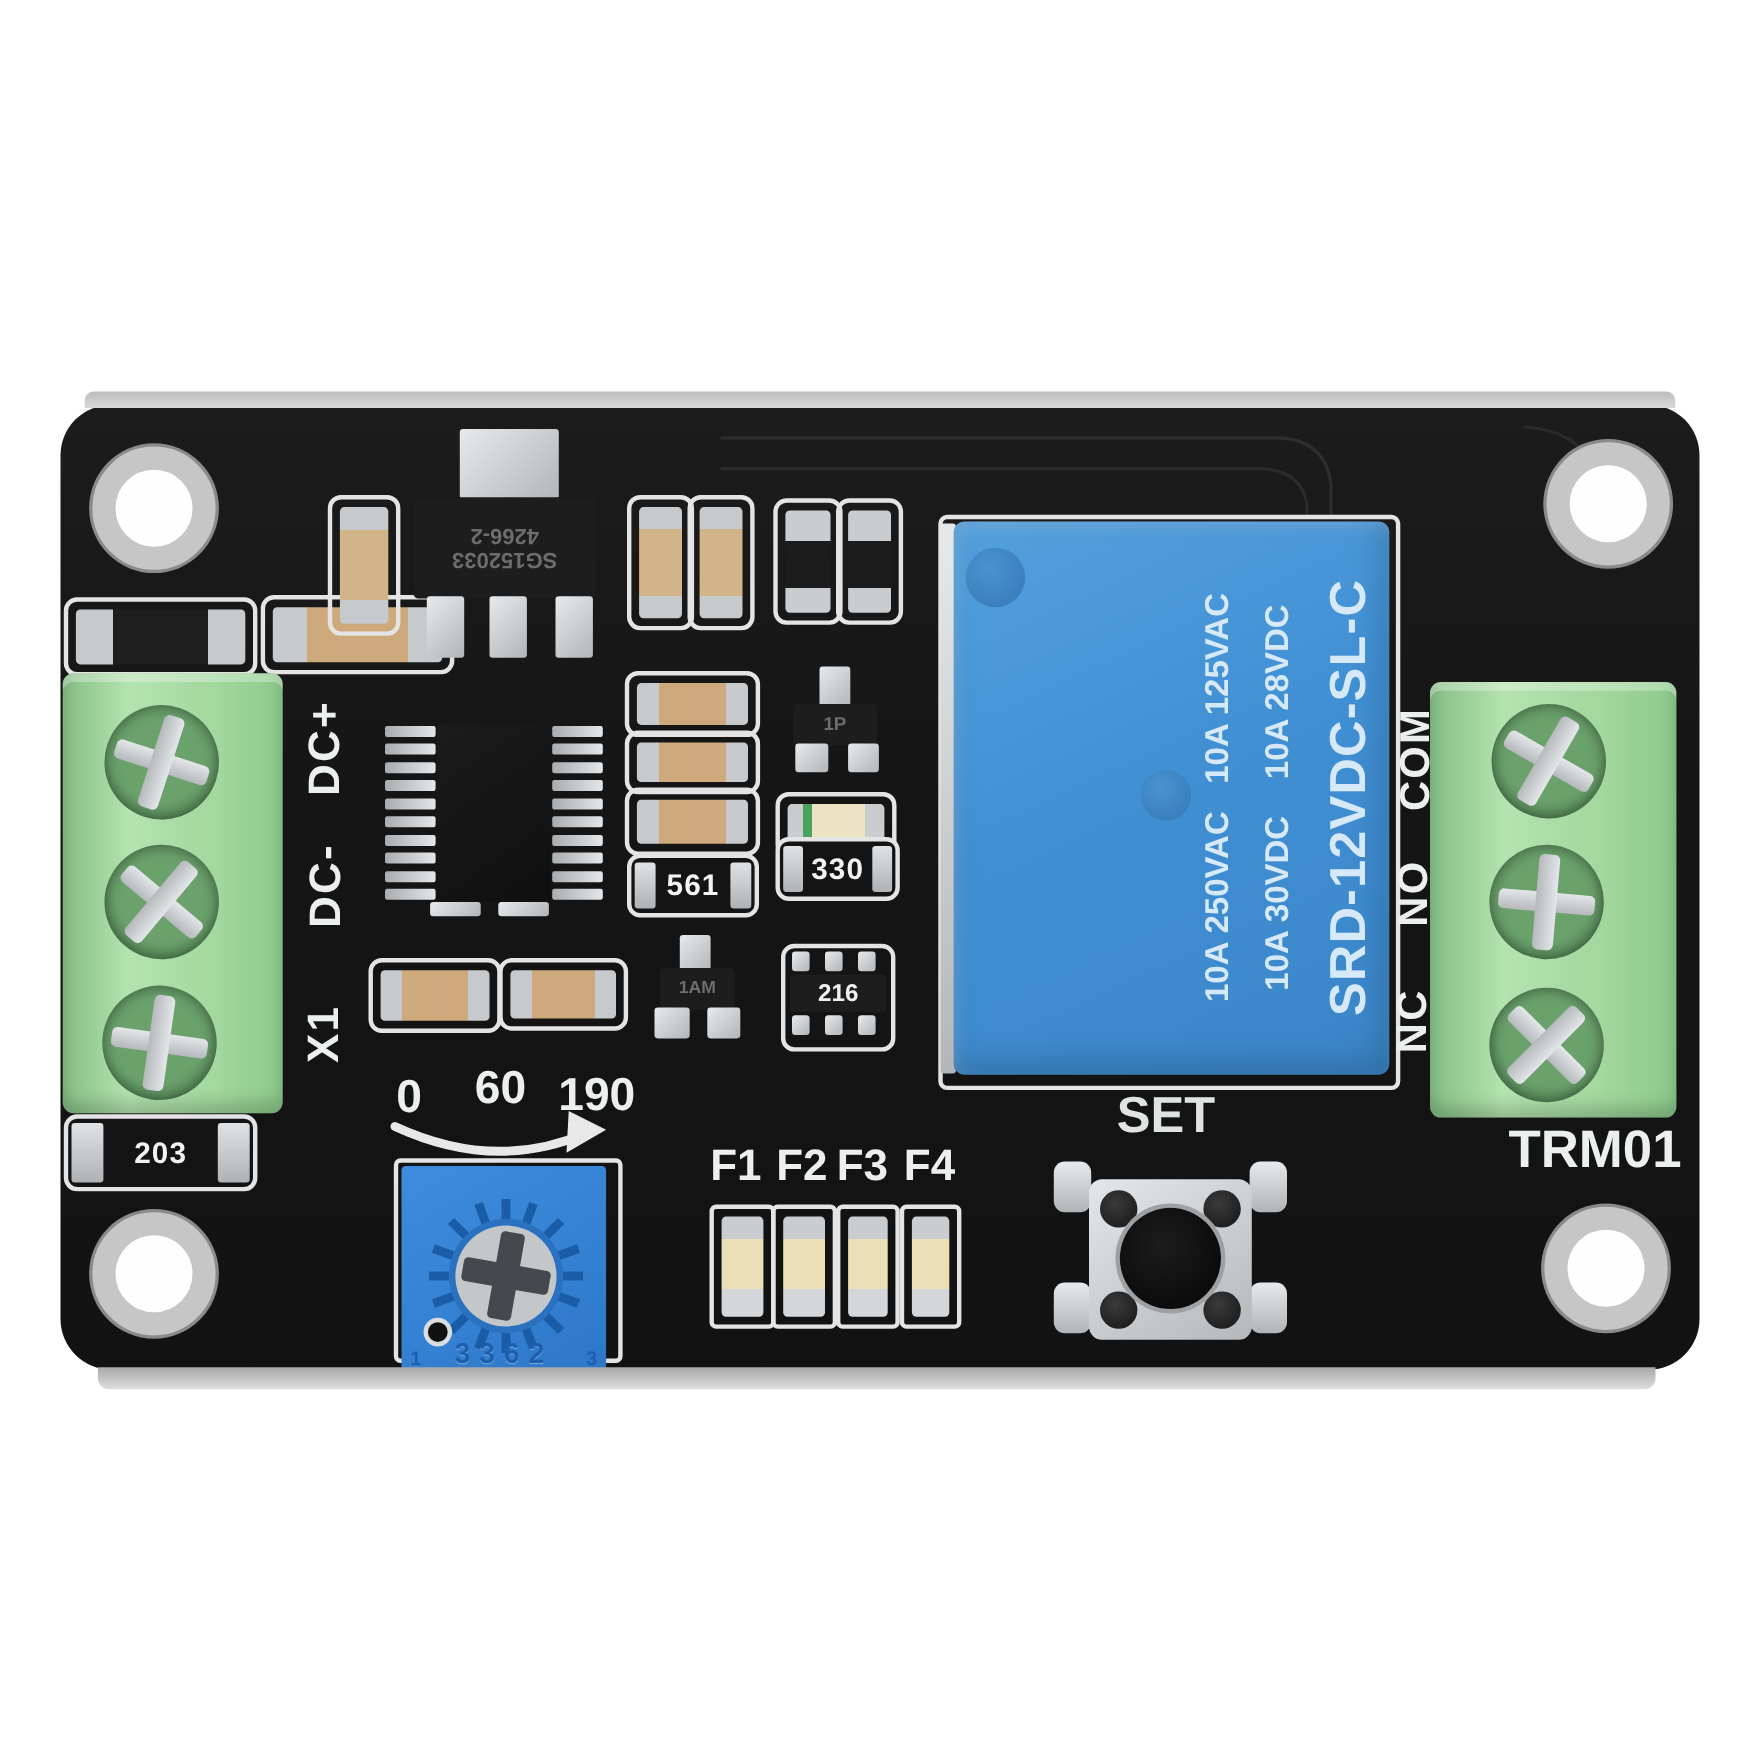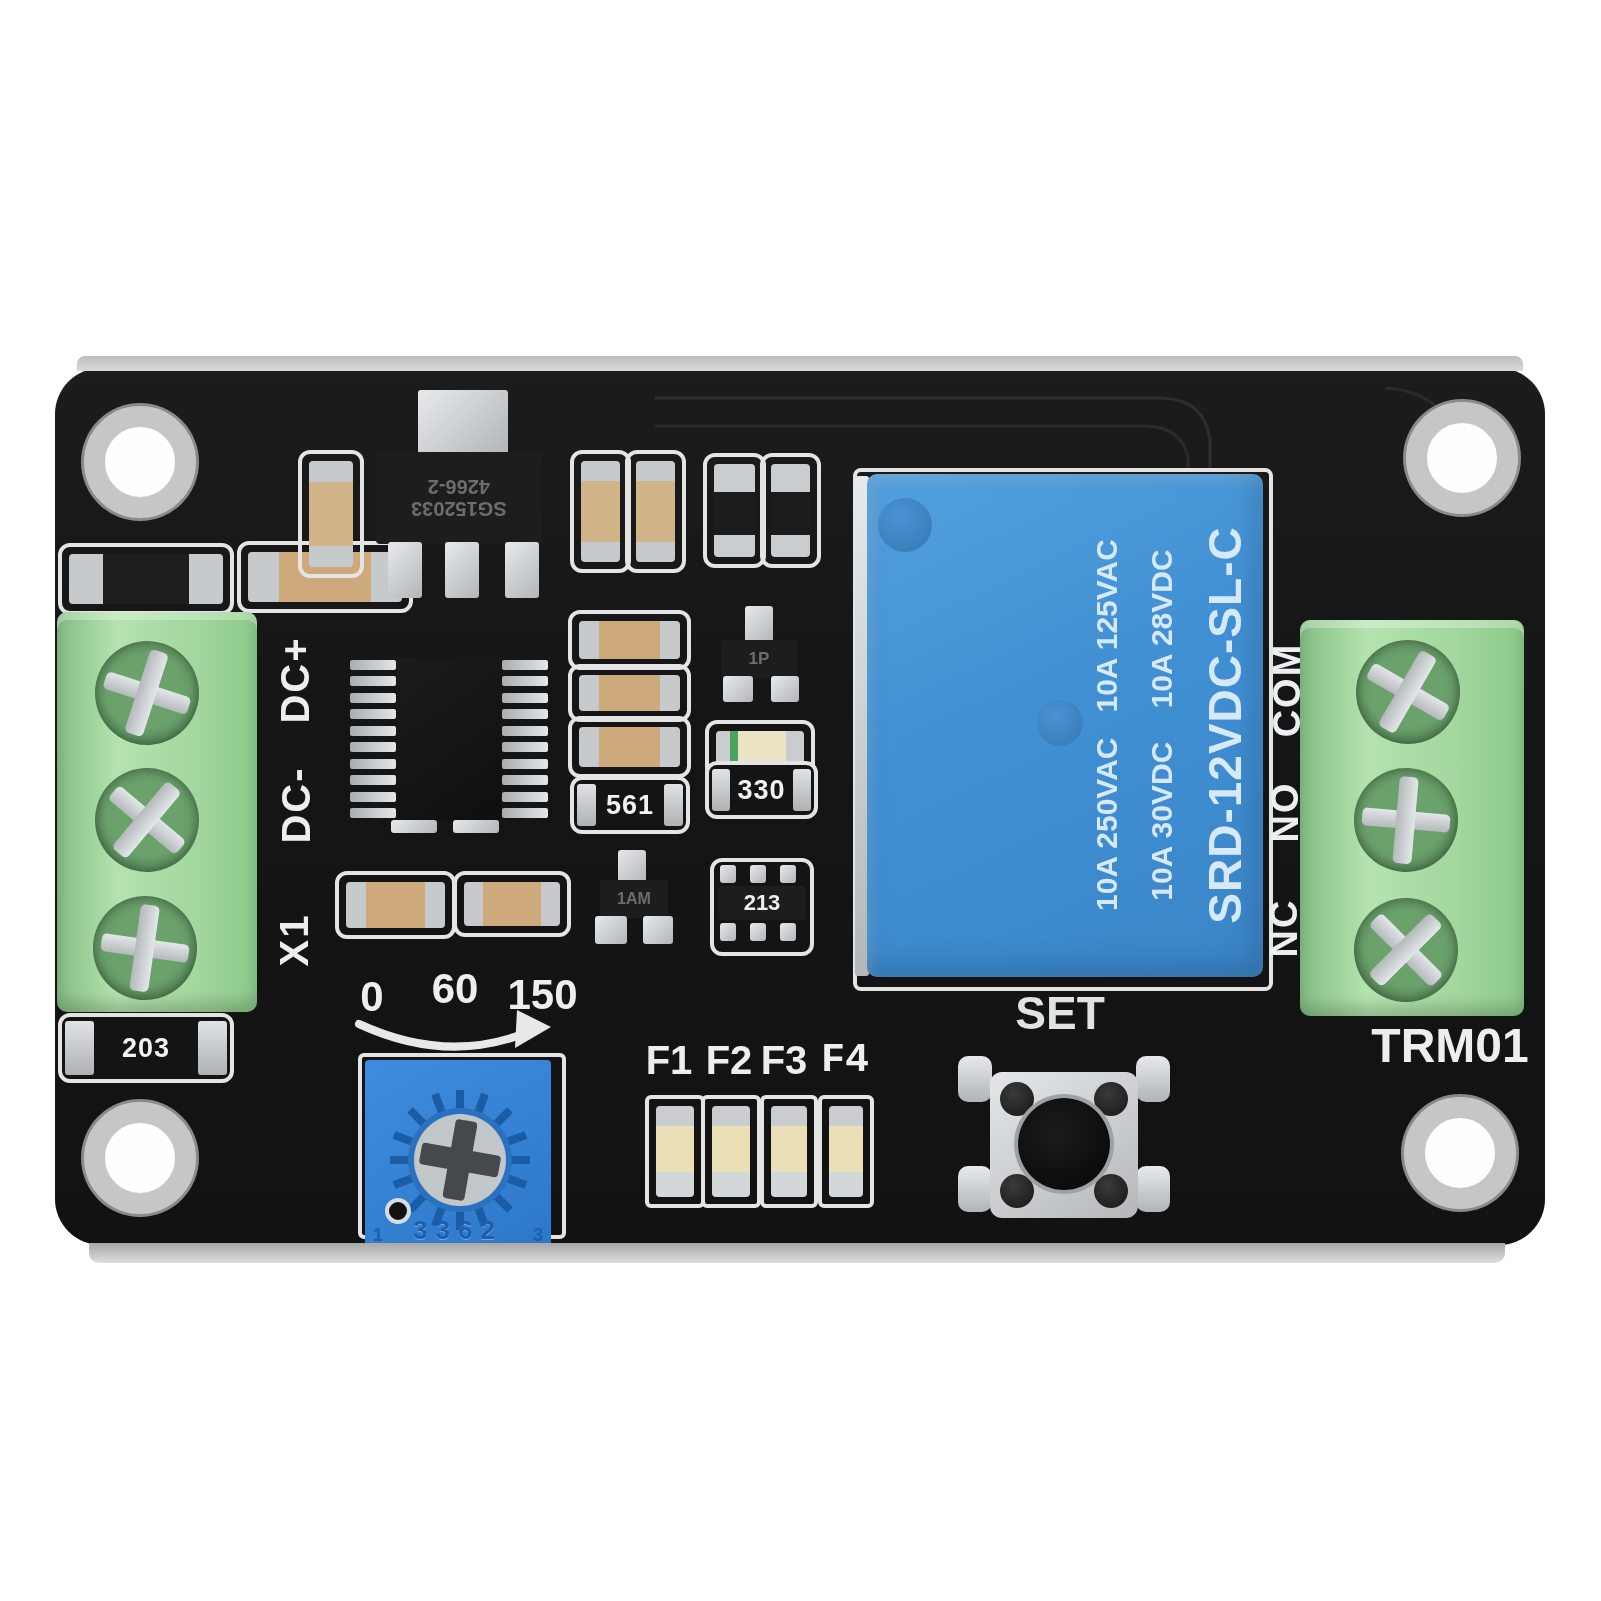--- a/index.html
+++ b/index.html
@@ -193,30 +193,30 @@
     <span>1AM</span>
   </div>
   <div class="pad" style="left:540px;top:548px;width:32px;height:28px;"></div>
   <div class="pad" style="left:588px;top:548px;width:30px;height:28px;"></div>
 
   <div class="outl" style="left:655px;top:490px;width:96px;height:90px;">
     <div class="pad" style="left:6px;top:3px;width:16px;height:18px;"></div>
     <div class="pad" style="left:36px;top:3px;width:16px;height:18px;"></div>
     <div class="pad" style="left:66px;top:3px;width:16px;height:18px;"></div>
     <div class="blackchip" style="left:4px;top:24px;right:4px;height:34px;font-size:22px;color:#f0f0f0;">
-      <span>213</span>
+      <span>216</span>
     </div>
     <div class="pad" style="left:6px;top:61px;width:16px;height:18px;"></div>
     <div class="pad" style="left:36px;top:61px;width:16px;height:18px;"></div>
     <div class="pad" style="left:66px;top:61px;width:16px;height:18px;"></div>
   </div>
 
   <div class="silk" style="left:297px;top:605px;width:40px;font-size:42px;">0</div>
   <div class="silk" style="left:360px;top:597px;width:80px;font-size:42px;">60</div>
-  <div class="silk" style="left:440px;top:603px;width:95px;font-size:42px;">150</div>
+  <div class="silk" style="left:440px;top:603px;width:95px;font-size:42px;">190</div>
   <svg class="abs" style="left:290px;top:636px;" width="230" height="64" viewBox="0 0 230 64">
     <path d="M14,20 Q105,62 188,26" stroke="#e8e8e8" stroke-width="8" fill="none" stroke-linecap="round"></path>
     <path d="M172,6 L206,23 L170,44 Z" fill="#e8e8e8"></path>
   </svg>
 
   <div class="outl" style="left:303px;top:685px;width:200px;height:178px;border-radius:6px;"></div>
   <div class="abs" style="left:310px;top:692px;width:186px;height:192px;border-radius:4px;
        background:linear-gradient(150deg,#3e8cdf 0%,#2d77c8 100%);">
     <svg style="position:absolute;left:15px;top:20px;" width="160" height="160" viewBox="0 0 160 160">
       <g stroke="#1a5ca6" stroke-width="8">
@@ -246,21 +246,21 @@
     </svg>
     <div class="abs" style="left:20px;top:138px;width:18px;height:18px;border-radius:50%;background:#111;border:4px solid #d9dde0;"></div>
     <div class="silk" style="left:0;right:0;bottom:6px;font-size:26px;letter-spacing:8px;color:#1d5fae;text-shadow:0 1px 0 rgba(255,255,255,.35);">3362</div>
     <div class="silk" style="left:8px;bottom:6px;font-size:18px;color:#1d5fae;">1</div>
     <div class="silk" style="right:8px;bottom:6px;font-size:18px;color:#1d5fae;">3</div>
   </div>
 
   <div class="silk" style="left:584px;top:670px;width:60px;font-size:40px;">F1</div>
   <div class="silk" style="left:644px;top:670px;width:60px;font-size:40px;">F2</div>
   <div class="silk" style="left:699px;top:670px;width:60px;font-size:40px;">F3</div>
-  <div class="silk" style="left:760px;top:670px;width:60px;font-size:40px;font-family:Liberation Mono, monospace;">F4</div>
+  <div class="silk" style="left:760px;top:670px;width:60px;font-size:40px;">F4</div>
   <div class="outl" style="left:590px;top:727px;width:52px;height:105px;border-radius:6px;">
         <div class="fill led-v"></div>
       </div>
   <div class="outl" style="left:646px;top:727px;width:52px;height:105px;border-radius:6px;">
         <div class="fill led-v"></div>
       </div>
   <div class="outl" style="left:705px;top:727px;width:50px;height:105px;border-radius:6px;">
         <div class="fill led-v"></div>
       </div>
   <div class="outl" style="left:763px;top:727px;width:48px;height:105px;border-radius:6px;">

